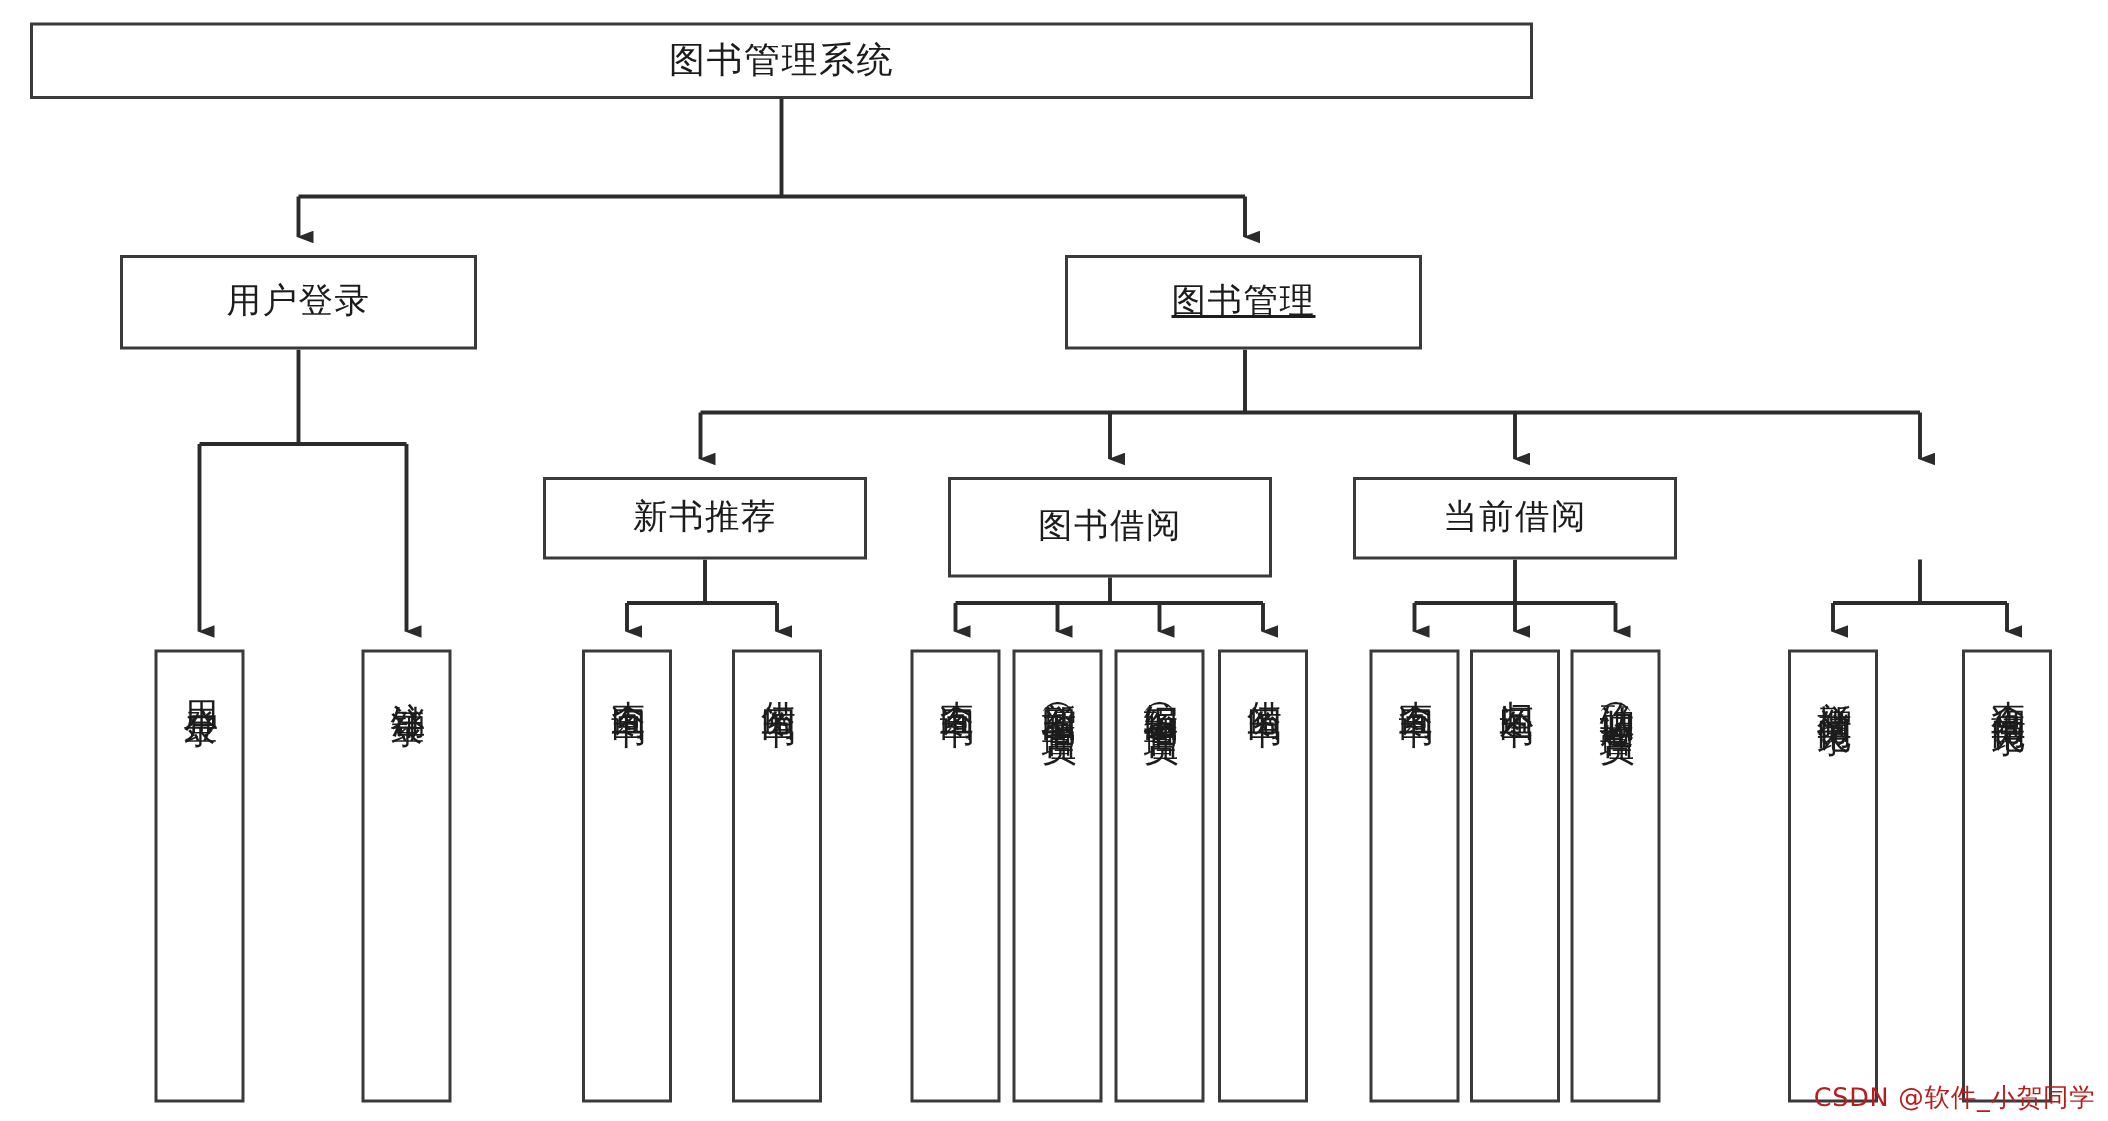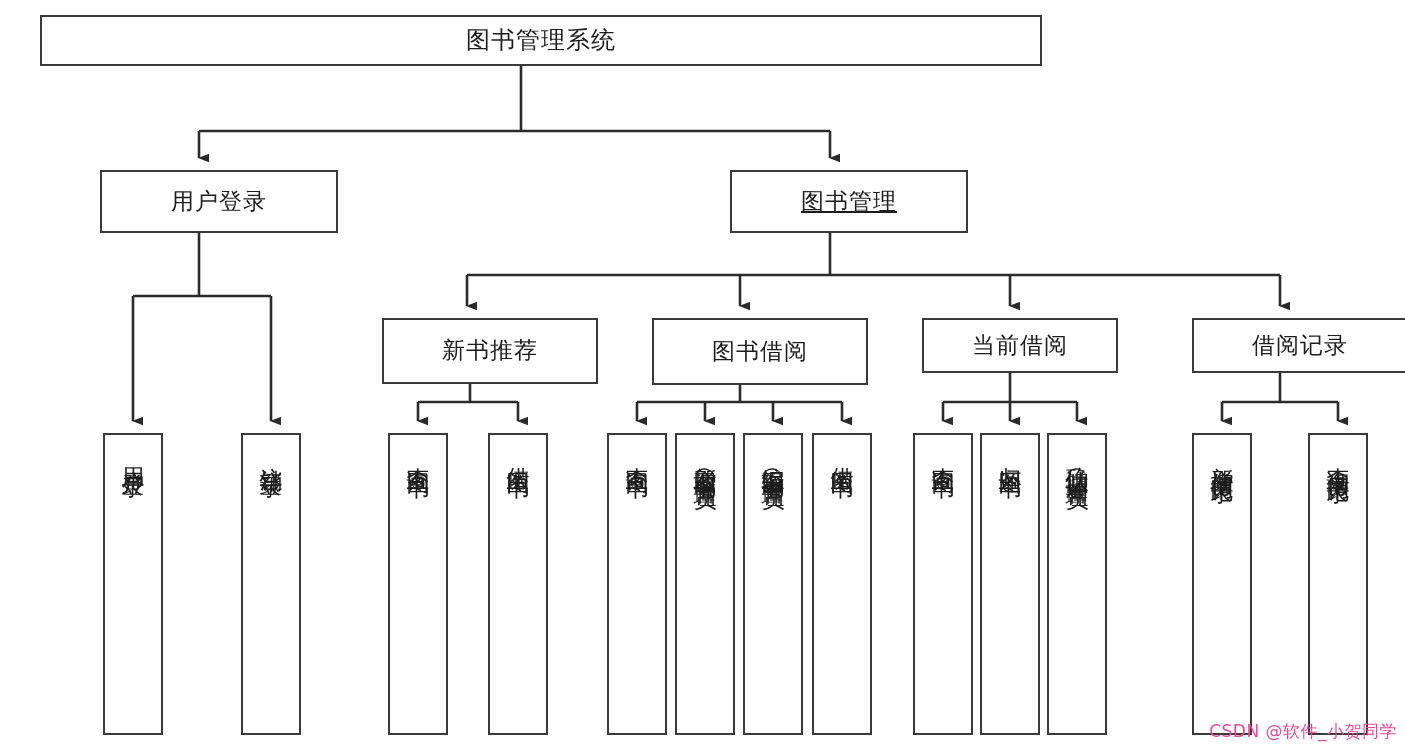--- a/index.html
+++ b/index.html
@@ -33,21 +33,20 @@
     border: 2.5px solid #3a3a3a;
     display: flex;
     align-items: center;
     justify-content: center;
     color: #1c1c1c;
   }
   .node.horiz {
     font-size: 23px;
     letter-spacing: 1px;
     line-height: 1.2;
-    margin-left: 20px;
   }
   .node.root {
     font-size: 24px;
   }
   .node.leaf {
     align-items: flex-start;
     justify-content: center;
     padding-top: 14px;
   }
   .vtext {
@@ -57,21 +56,21 @@
     line-height: 1.18;
     letter-spacing: 3px;
     white-space: nowrap;
     color: #1c1c1c;
   }
   .watermark {
     position: absolute;
     right: 8px;
     bottom: 4px;
     font-size: 17px;
-    color: #ec4899;
+    color: #b91c1c;
     letter-spacing: 0.5px;
     white-space: nowrap;
   }
 </style>
 </head>
 <body>
 
 <div id="canvas">
 
   <svg class="edges" viewBox="0 0 1405 747">
@@ -128,31 +127,28 @@
     <span>图书管理系统</span>
   </div>
 
   <div class="node horiz" style="left:80px; top:170px; width:238px; height:63px;">
     <span>用户登录</span>
   </div>
   <div class="node horiz" style="left:710px; top:170px; width:238px; height:63px;text-decoration:underline;">
     <span>图书管理</span>
   </div>
 
-  <div class="node horiz" style="left:362px; top:318px; width:216px; height:66px;text-align:center;">
+  <div class="node horiz" style="left:362px; top:318px; width:216px; height:55px;text-align:center;">
     <span>新书推荐</span>
   </div>
   <div class="node horiz" style="left:632px; top:318px; width:216px; height:67px;">
     <span>图书借阅</span>
   </div>
-  <div class="node horiz" style="left:902px; top:318px; width:196px; height:55px;text-align:right;">
+  <div class="node horiz" style="left:902px; top:318px; width:216px; height:55px;text-align:right;">
     <span>当前借阅</span>
-  </div>
-  <div class="node horiz" style="left:1172px; top:318px; width:216px; height:55px;">
-    <span>借阅记录</span>
   </div>
 
   <div class="node leaf" style="left:103px; top:433px; width:60px; height:302px;">
     <span class="vtext">用户登录</span>
   </div>
   <div class="node leaf" style="left:241px; top:433px; width:60px; height:302px;">
     <span class="vtext">注销登录</span>
   </div>
 
   <div class="node leaf" style="left:388px; top:433px; width:60px; height:302px;">

